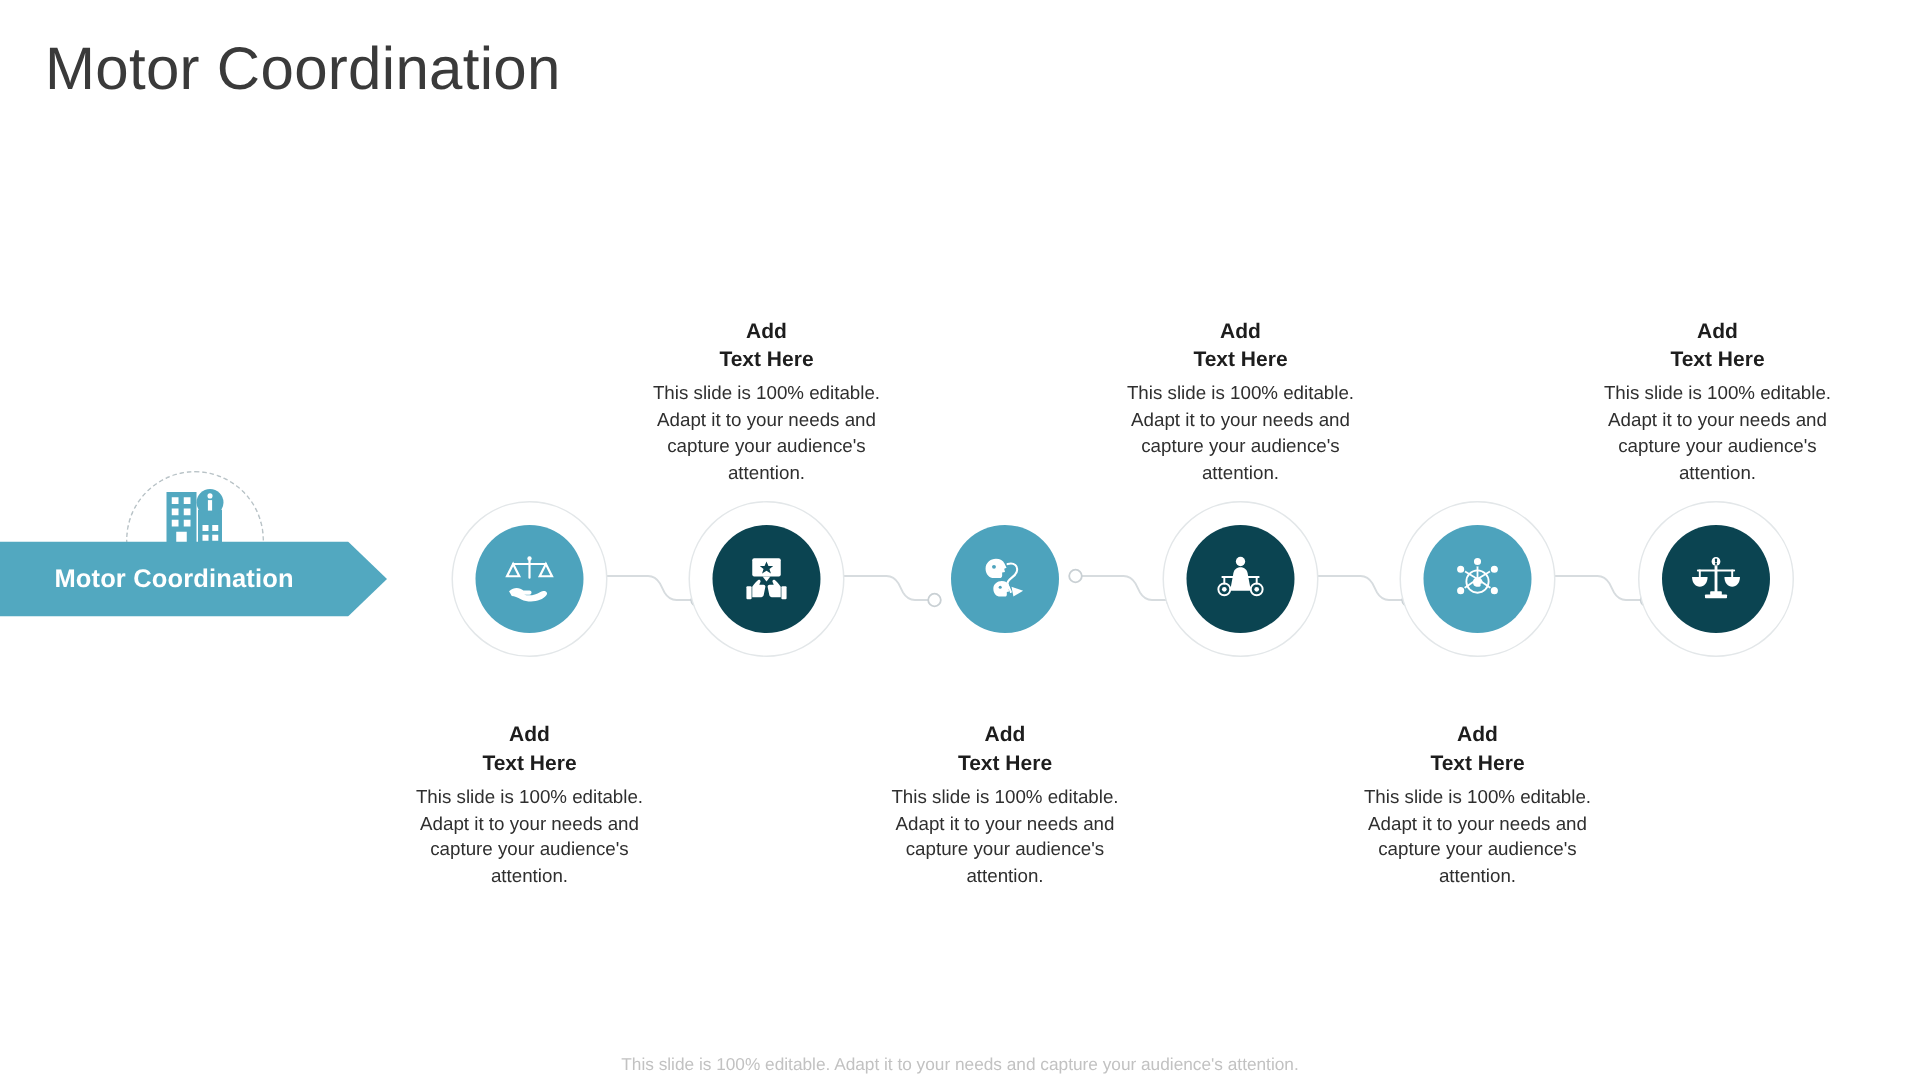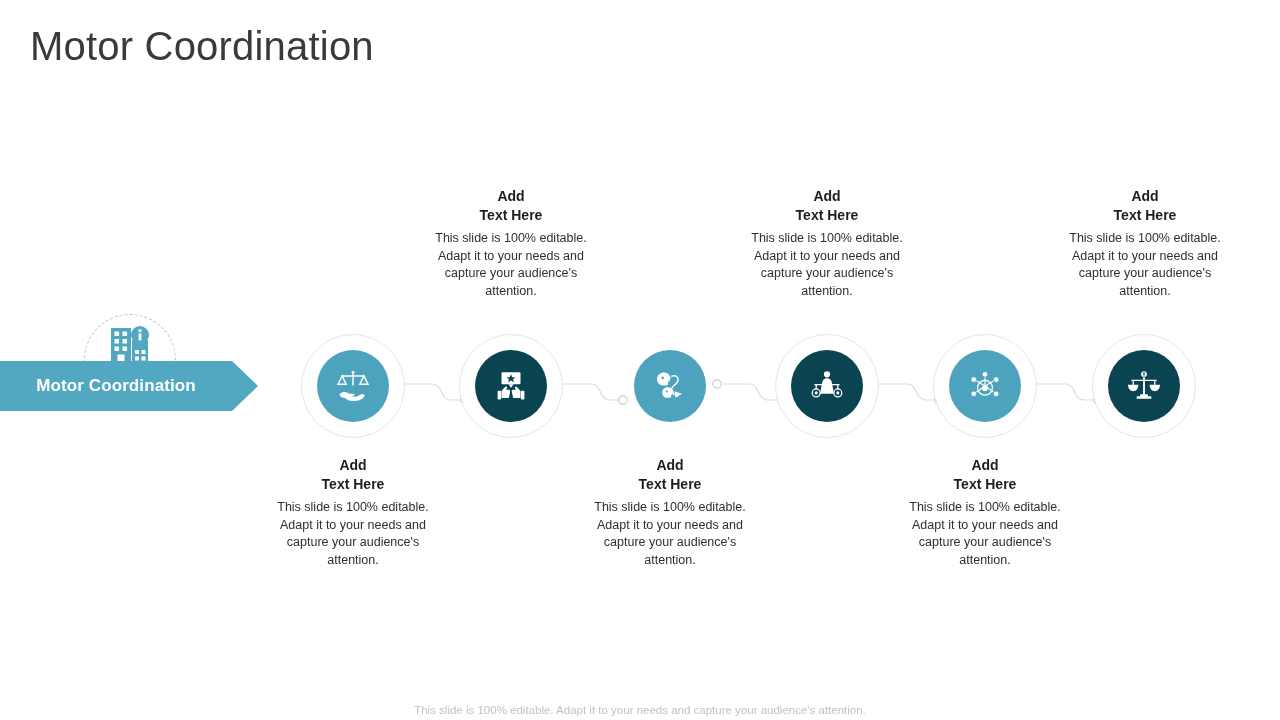--- a/index.html
+++ b/index.html
@@ -123,20 +123,21 @@
     position: absolute;
     width: 180px;
     text-align: center;
   }
   .tb-heading {
     font-size: 14px;
     font-weight: bold;
     color: #1d1d1d;
     line-height: 19px;
     white-space: pre-line;
+    margin-top: 24px;
   }
   .tb-body {
     margin-top: 5px;
     font-size: 12.5px;
     color: #2f2f2f;
     line-height: 17.6px;
   }
 
   
   #footer-note {

